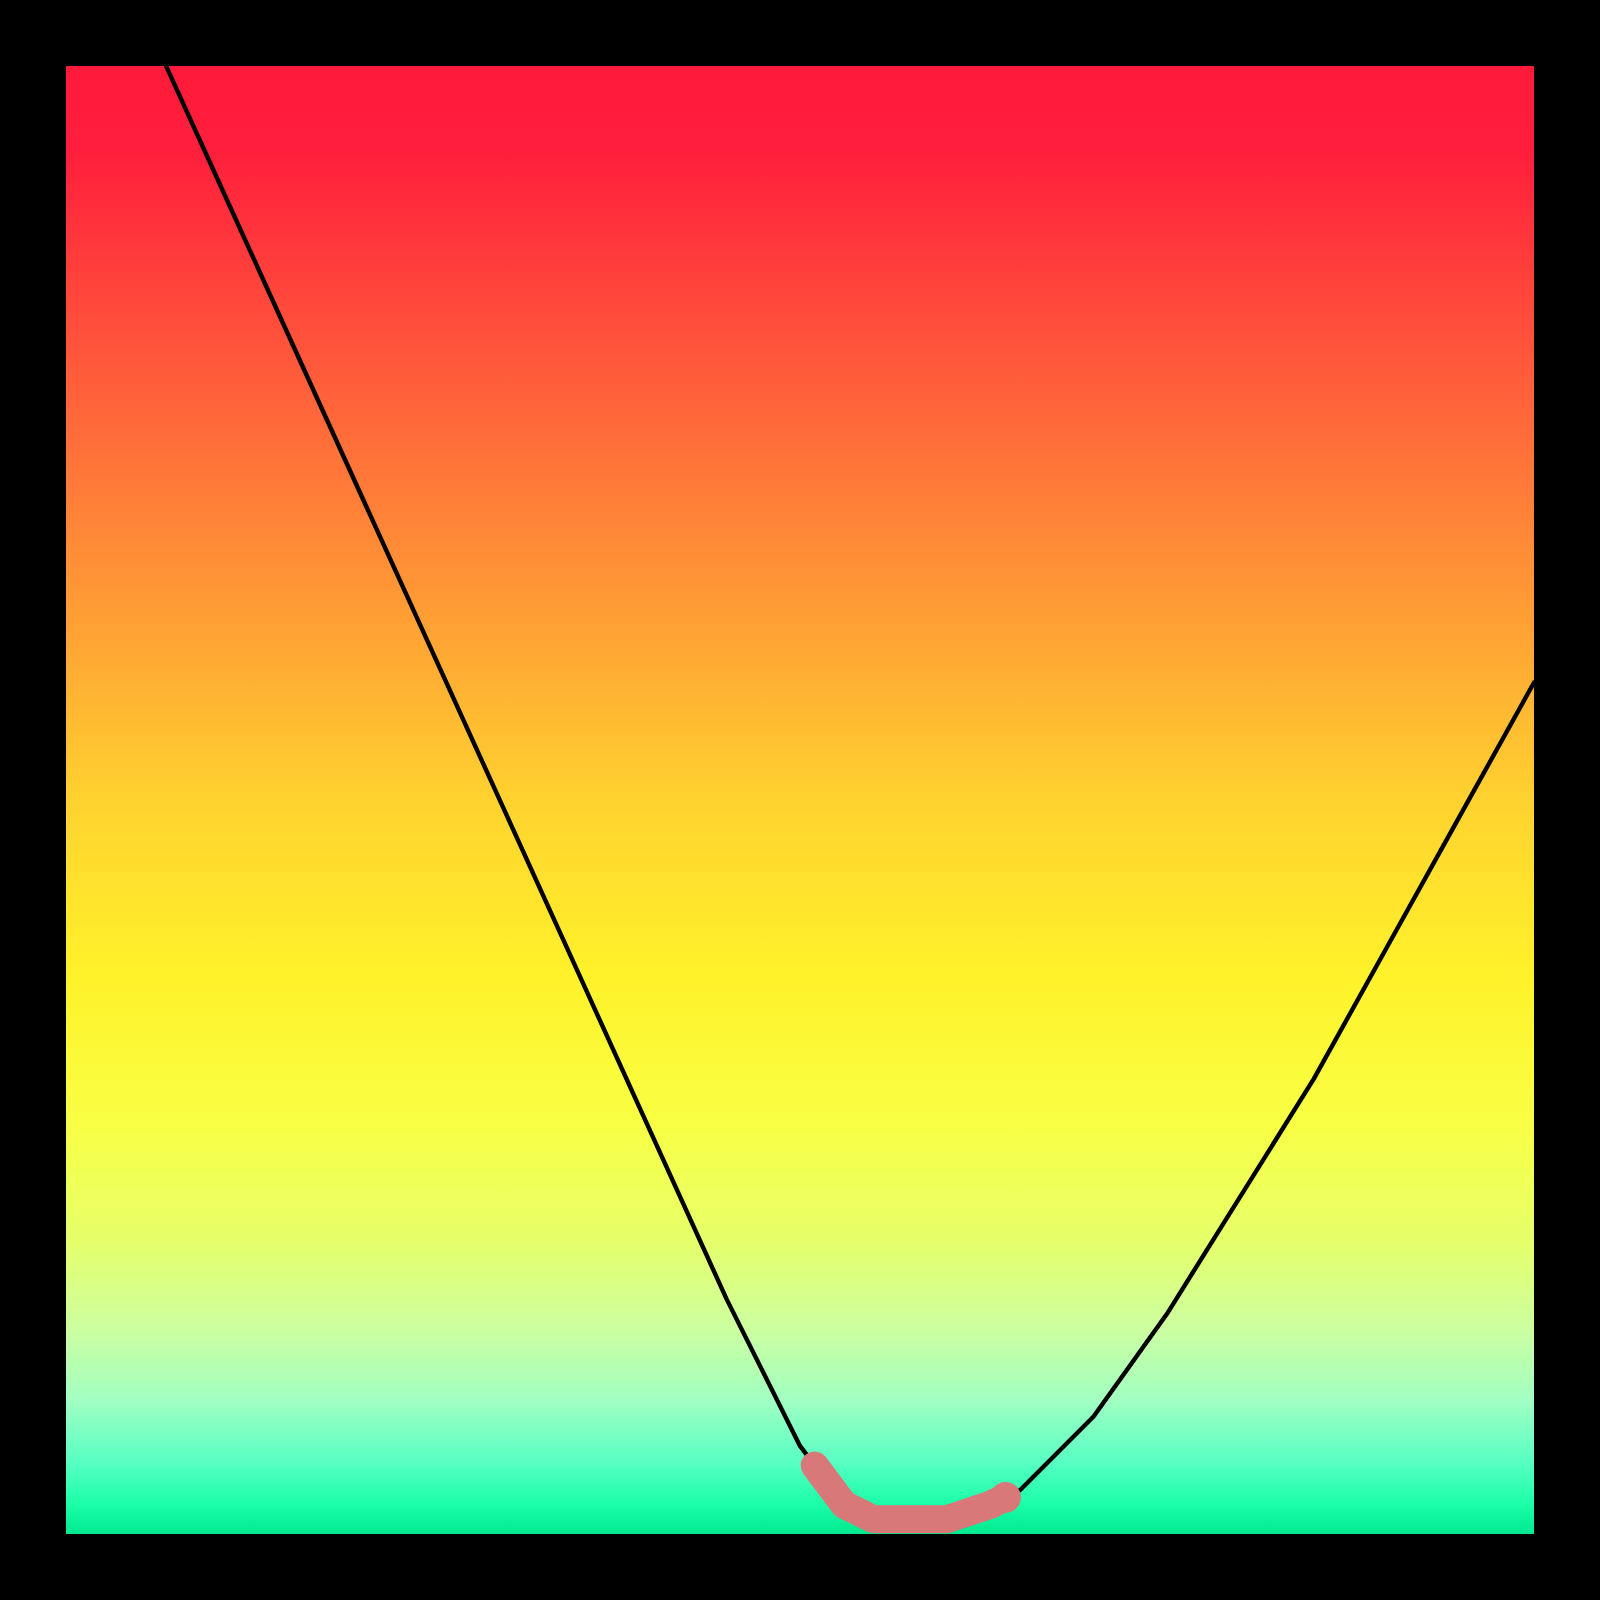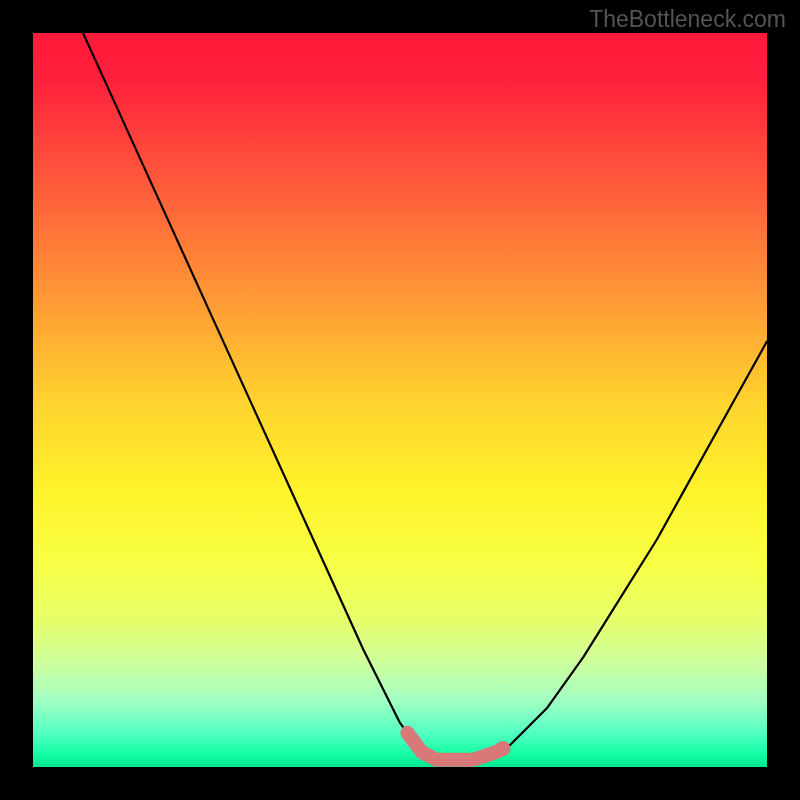--- a/index.html
+++ b/index.html
@@ -46,21 +46,20 @@
   .plot svg {
     position: absolute;
     left: 0; top: 0; width: 100%; height: 100%;
     z-index: 2;
   }
 </style>
 </head>
 <body>
 
 <div class="frame">
-  <div class="watermark">TheBottleneck.com</div>
   <div class="plot">
     <div class="grad" id="grad" style="background: linear-gradient(rgb(255, 26, 58) 0%, rgb(255, 31, 60) 6%, rgb(255, 88, 59) 20%, rgb(255, 148, 54) 35%, rgb(255, 210, 47) 50%, rgb(255, 242, 42) 62%, rgb(248, 255, 68) 72%, rgb(230, 255, 106) 80%, rgb(204, 255, 160) 86%, rgb(160, 255, 194) 91%, rgb(90, 255, 196) 95%, rgb(26, 255, 168) 98%, rgb(0, 232, 144) 100%);"></div>
     <svg id="svg" viewBox="0 0 734 734" preserveAspectRatio="none">
         <path d="M 0 -110.09999999999991 L 36.7 -29.360000000000014 L 73.4 51.379999999999995 L 110.1 132.12 L 146.8 212.86 L 183.5 293.6 L 220.2 374.34000000000003 L 256.9 455.08 L 293.6 535.8199999999999 L 330.3 616.56 L 367 689.96 L 389.02000000000004 719.32 L 403.70000000000005 726.66 L 425.71999999999997 726.66 L 440.4 726.66 L 462.42 719.32 L 477.1 711.98 L 513.8 675.28 L 550.5 623.9 L 587.2 565.1800000000001 L 623.9 506.46000000000004 L 660.6 440.4 L 697.3 374.34000000000003 L 734 308.28000000000003" fill="none" stroke="#000" stroke-width="2.2" stroke-linecap="round" stroke-linejoin="round"></path>
         <path d="M 374.34000000000003 699.7466666666667 L 389.02000000000004 719.32 L 403.70000000000005 726.66 L 425.71999999999997 726.66 L 440.4 726.66 L 462.42 719.32 L 469.76 715.65" fill="none" stroke="#d97878" stroke-width="14" stroke-linecap="round" stroke-linejoin="round"></path>
         <circle cx="469.76" cy="715.65" r="7.700000000000001" fill="#d97878"></circle>
       </svg>
   </div>
 </div>
 

